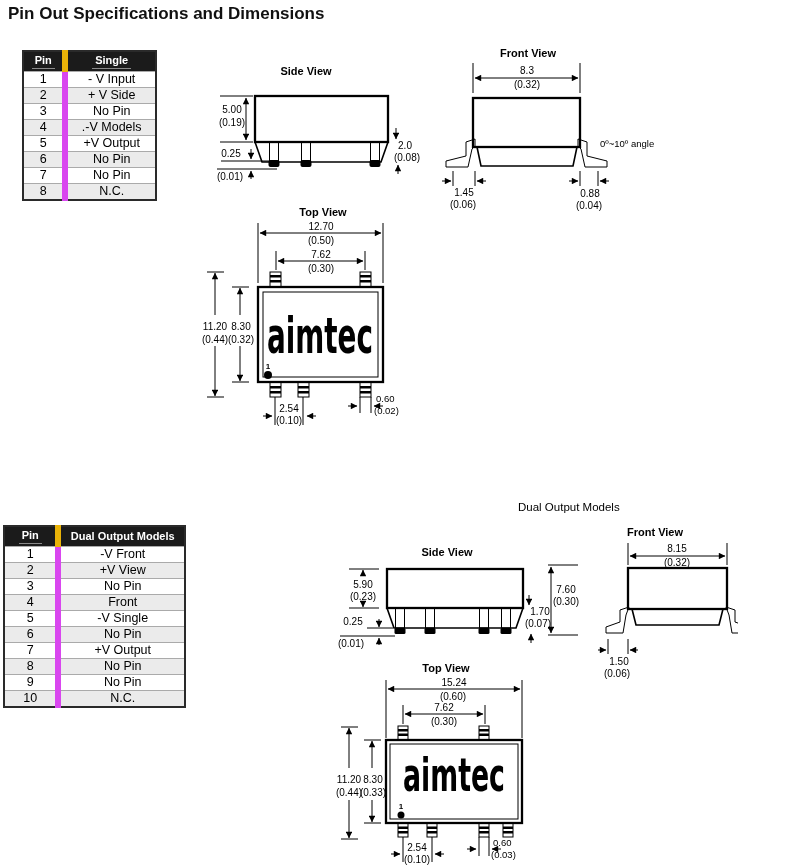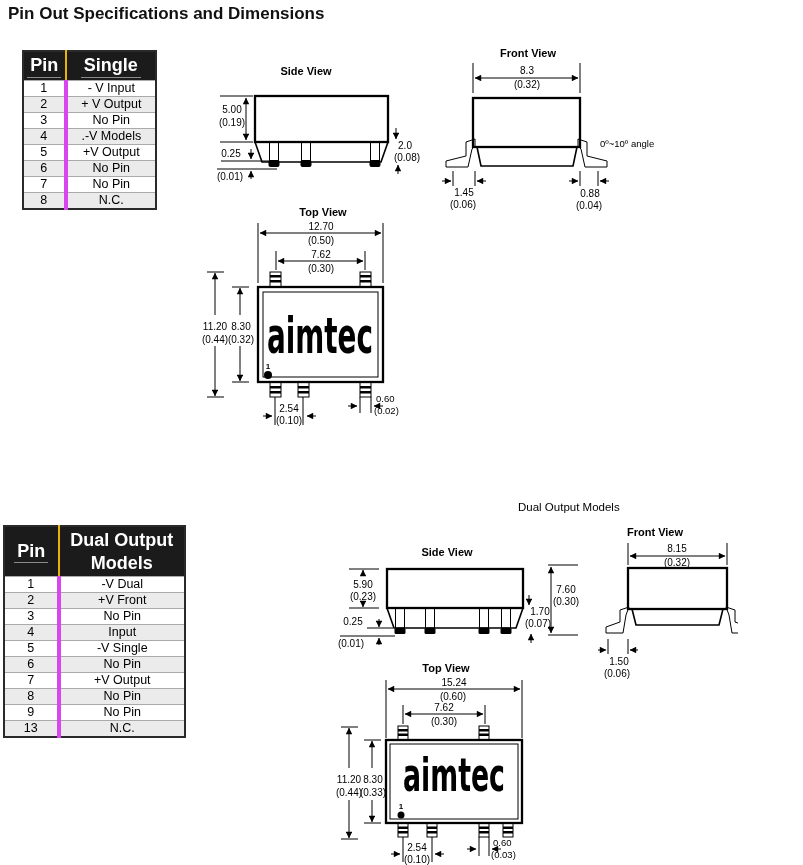--- a/index.html
+++ b/index.html
@@ -3,25 +3,25 @@
 <meta charset="utf-8">
 <style>
   html,body{margin:0;padding:0;background:#fff;}
   #page{position:relative;width:738px;height:865px;background:#fff;overflow:hidden;
         font-family:"Liberation Sans",sans-serif;color:#000;}
   .abs{position:absolute;}
   #doc-title{left:8px;top:4px;font-size:17px;font-weight:bold;color:#111;}
   #dual-label{left:518px;top:501px;font-size:11.5px;}
   
   .pintbl{border-collapse:collapse;border:2px solid #2a2a2a;background:#fff;}
-  .pintbl th{background:#1b1b1b;color:#fff;font-weight:bold;font-size:18px;
+  .pintbl th{background:#1b1b1b;color:#fff;font-weight:bold;font-size:11px;
              text-align:center;vertical-align:middle;padding:2px 0;line-height:1.25;}
-  .pintbl th + th{border-left:2px solid #eab308;}
+  .pintbl th + th{border-left:6px solid #eab308;}
   .pintbl td{font-size:12.5px;text-align:center;height:15px;padding:0 2px;line-height:15px;}
-  .pintbl td + td{border-left:4px solid #d946ef;}
+  .pintbl td + td{border-left:6px solid #d946ef;}
   .pintbl tbody tr td{border-top:1px solid #aaa;}
   .pintbl tbody tr:nth-child(even) td{background:#ebebeb;}
   .hd{display:inline-block;border-bottom:1px solid #8a8a8a;padding:0 3px;}
   
   svg text{font-family:"Liberation Sans",sans-serif;fill:#000;}
   .vt{font-size:11px;font-weight:bold;text-anchor:middle;}
   .dt{font-size:10px;text-anchor:middle;}
   .dts{font-size:9.5px;text-anchor:start;}
   .p1{font-size:8px;font-weight:bold;text-anchor:middle;}
   .s1{stroke:#000;stroke-width:1;fill:none;}
@@ -57,21 +57,21 @@
           <th><span class="hd">Single</span></th>
         </tr>
       </thead>
       <tbody>
         <tr>
             <td>1</td>
             <td>- V Input</td>
           </tr>
         <tr>
             <td>2</td>
-            <td>+ V Output</td>
+            <td>+ V Side</td>
           </tr>
         <tr>
             <td>3</td>
             <td>No Pin</td>
           </tr>
         <tr>
             <td>4</td>
             <td>.-V Models</td>
           </tr>
         <tr>
@@ -251,33 +251,33 @@
         </colgroup>
       <thead>
         <tr>
           <th><span class="hd">Pin</span></th>
           <th><span class="hd" style="border-bottom:none;max-width:120px;">Dual Output Models</span></th>
         </tr>
       </thead>
       <tbody>
         <tr>
             <td>1</td>
-            <td>-V Dual</td>
+            <td>-V Front</td>
           </tr>
         <tr>
             <td>2</td>
-            <td>+V Front</td>
+            <td>+V View</td>
           </tr>
         <tr>
             <td>3</td>
             <td>No Pin</td>
           </tr>
         <tr>
             <td>4</td>
-            <td>Input</td>
+            <td>Front</td>
           </tr>
         <tr>
             <td>5</td>
             <td>-V Single</td>
           </tr>
         <tr>
             <td>6</td>
             <td>No Pin</td>
           </tr>
         <tr>
@@ -286,21 +286,21 @@
           </tr>
         <tr>
             <td>8</td>
             <td>No Pin</td>
           </tr>
         <tr>
             <td>9</td>
             <td>No Pin</td>
           </tr>
         <tr>
-            <td>13</td>
+            <td>10</td>
             <td>N.C.</td>
           </tr>
       </tbody>
     </table>
   </div>
 
   <svg class="abs" style="left:335px;top:543px;" width="250" height="112" viewBox="0 0 250 112">
     <text class="vt" x="112" y="13">Side View</text>
     <g>
       <rect class="s2" x="52" y="26" width="136" height="39"></rect>

